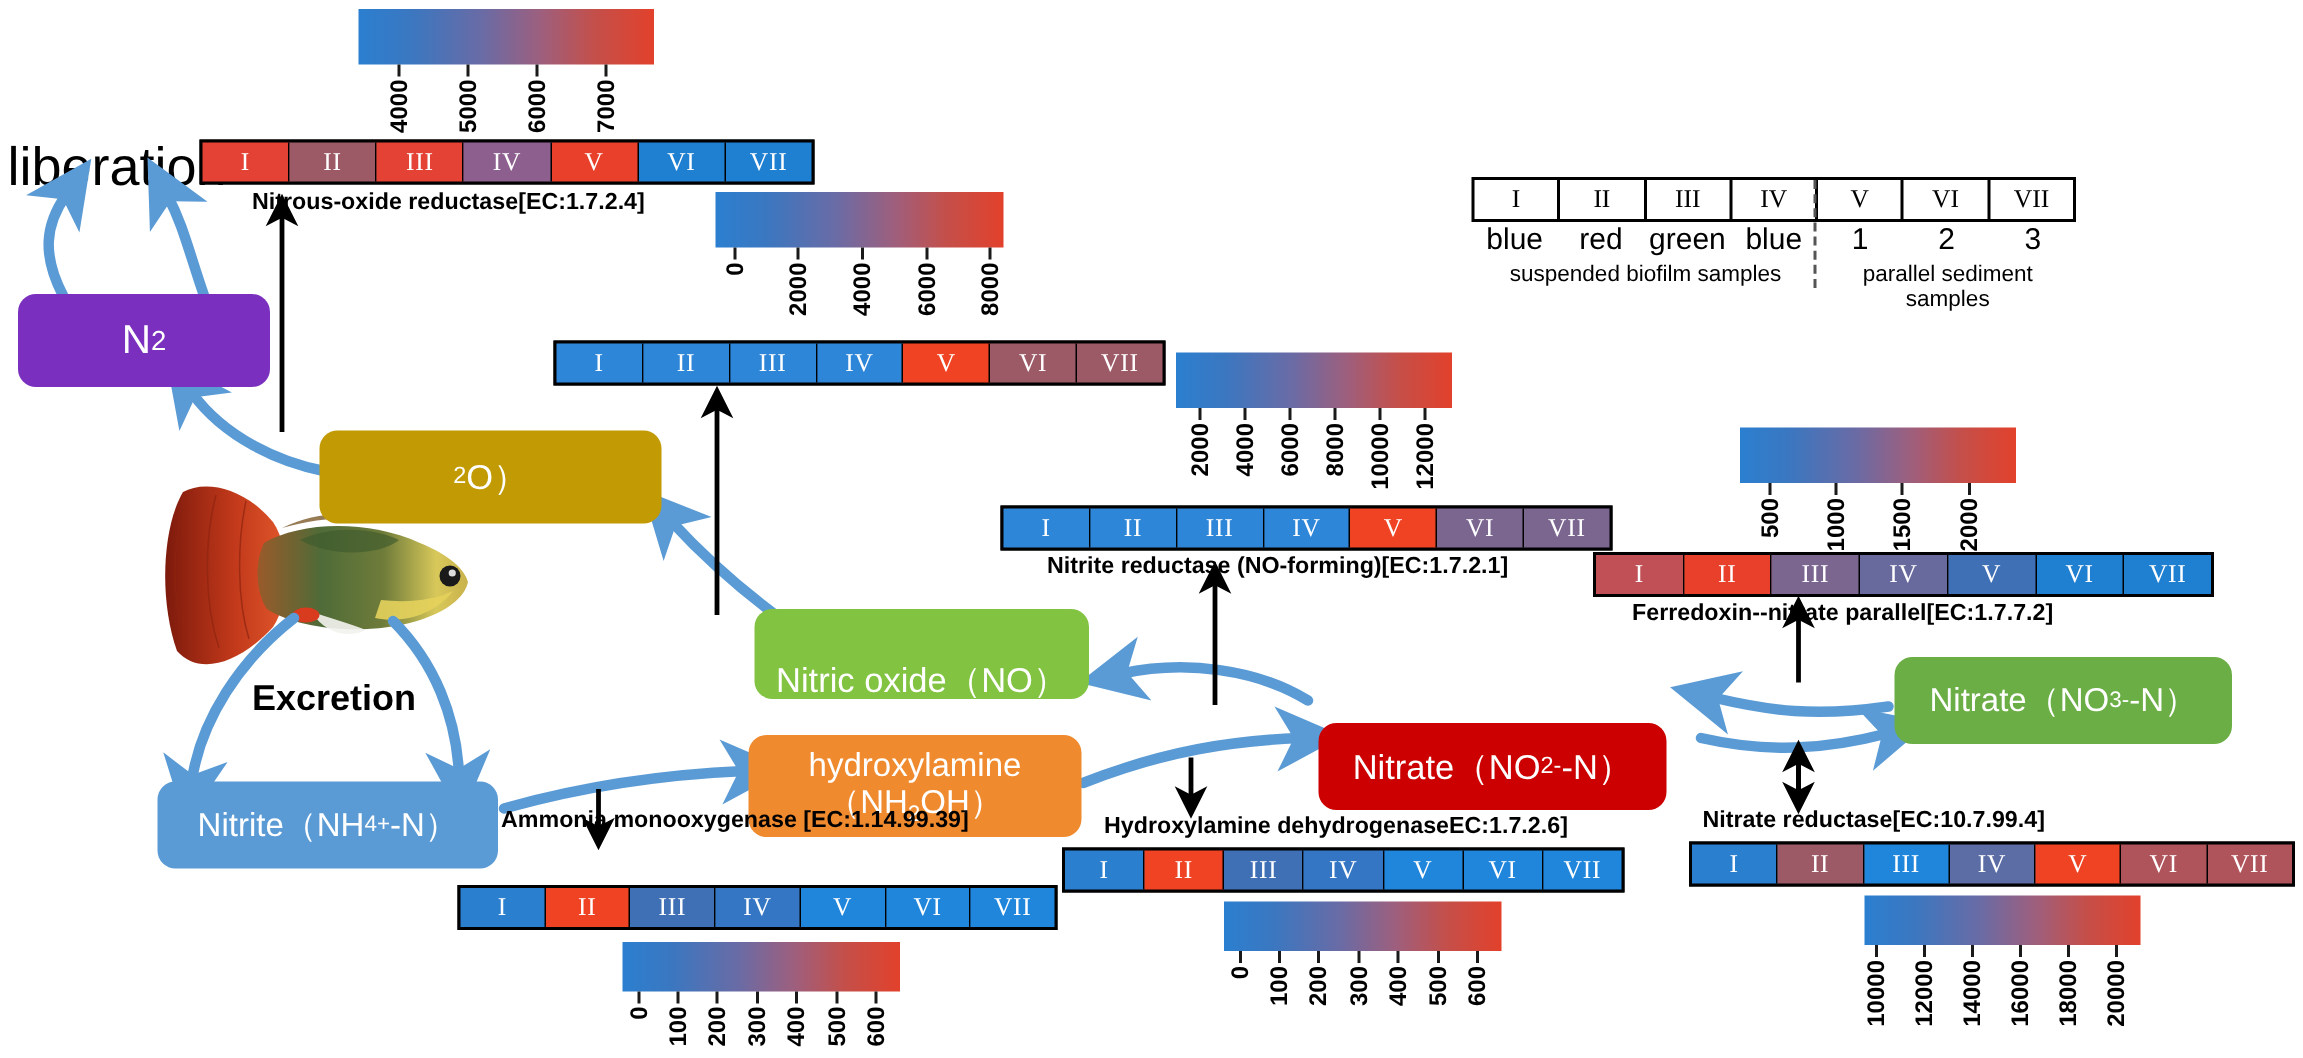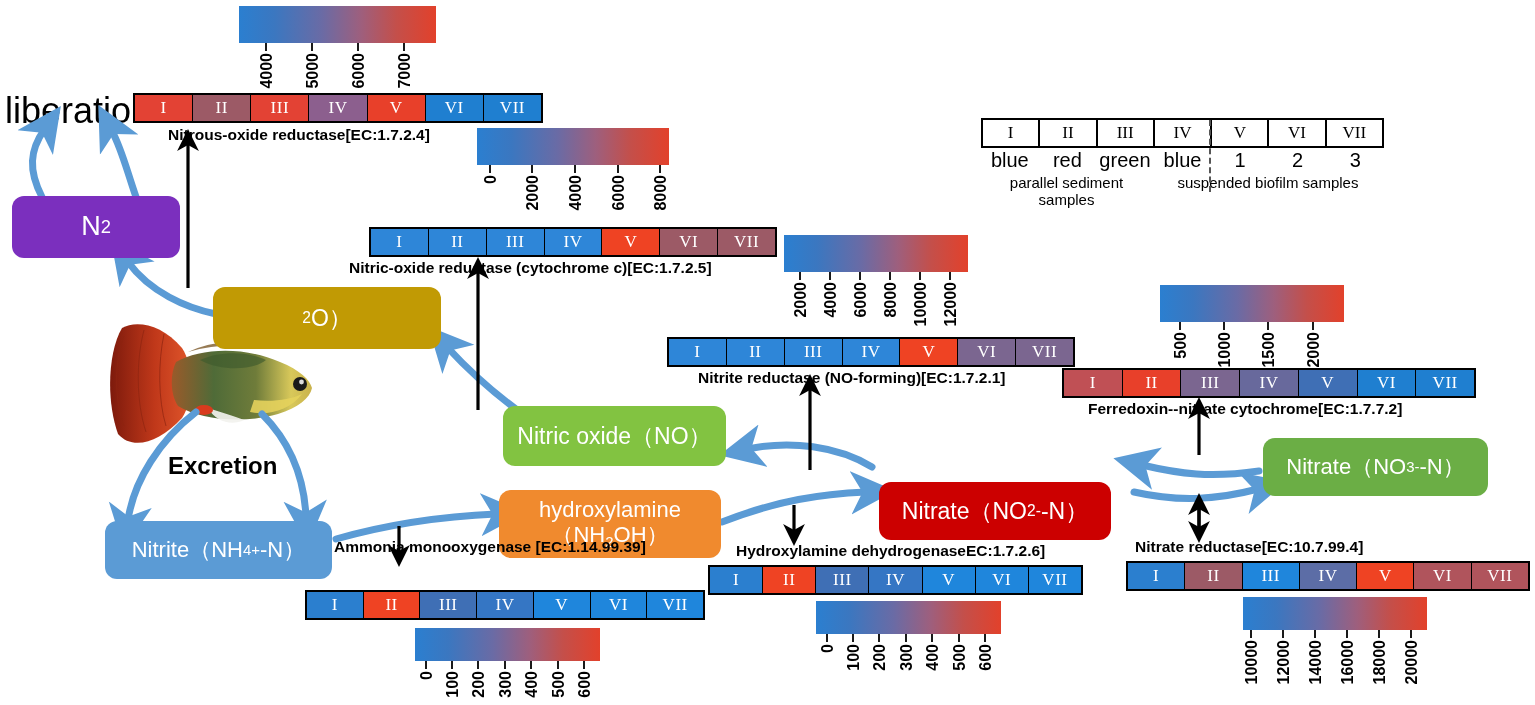--- a/index.html
+++ b/index.html
@@ -76,22 +76,22 @@
     <div class="names">
       <div>blue</div>
       <div>red</div>
       <div>green</div>
       <div>blue</div>
       <div>1</div>
       <div>2</div>
       <div>3</div>
     </div>
     <div class="grp">
+      <div style="width:232px">suspended biofilm samples</div>
       <div style="width:171px">parallel sediment samples</div>
-      <div style="width:232px">suspended biofilm samples</div>
     </div>
     <div class="divider"></div>
   </div>
 
   <div class="plain" style="left:5px;top:90px;font-size:36px;font-weight:400;">liberation</div>
   <div class="plain" style="left:168px;top:452px;font-size:24px;font-weight:700;">Excretion</div>
 
   <svg id="fish" viewBox="0 0 215 150">
     <defs>
       <linearGradient id="tailg" x1="0" y1="0" x2="1" y2="0">
@@ -164,21 +164,21 @@
   <div class="node" style="left:12px;top:196px;width:168px;height:62px;background:#7B2FBE;font-size:27px;">
     <span>N</span>
       <sub>2</sub>
   </div>
 
   <div class="node" style="left:213px;top:287px;width:228px;height:62px;background:#C19A04;font-size:23px;">
       <sub>2</sub>
       <span>O）</span>
   </div>
 
-  <div class="node" style="left:503px;top:406px;width:223px;height:60px;background:#82C341;font-size:23px;">
+  <div class="node" style="left:503px;top:406px;width:223px;height:60px;background:#82C341;font-size:23px;align-items:flex-end;">
     <span>Nitric oxide（NO）</span>
   </div>
 
   <div class="node" style="left:499px;top:490px;width:222px;height:68px;background:#F08A2E;font-size:22px;flex-direction:column;">
     <span>hydroxylamine</span>
     <span><span>（NH</span><sub>2</sub><span>OH）</span></span>
   </div>
 
   <div class="node" style="left:105px;top:521px;width:227px;height:58px;background:#5B9BD5;font-size:22px;">
     <span>Nitrite（NH</span>
@@ -246,21 +246,20 @@
   </div>
   <div class="hm" style="left:369px;top:227px;width:408px;">
       <div class="cell" style="background: rgb(46, 134, 216);">I</div>
       <div class="cell" style="background: rgb(46, 134, 216);">II</div>
       <div class="cell" style="background: rgb(46, 134, 216);">III</div>
       <div class="cell" style="background: rgb(46, 134, 216);">IV</div>
       <div class="cell" style="background: rgb(239, 67, 35);">V</div>
       <div class="cell" style="background: rgb(156, 90, 102);">VI</div>
       <div class="cell" style="background: rgb(156, 90, 102);">VII</div>
     </div>
-  <div class="cap" style="left:349px;top:259px;">Nitric-oxide reductase (cytochrome c)[EC:1.7.2.5]</div>
 
   <div class="cbwrap" style="left:784px;top:235px;width:184px;">
     <div class="cbar" style="background: linear-gradient(to right, rgb(43, 127, 208) 0%, rgb(59, 119, 192) 18%, rgb(106, 107, 165) 42%, rgb(158, 95, 125) 62%, rgb(196, 79, 74) 80%, rgb(226, 65, 43) 100%);"></div>
     <div class="ticks">
         <i style="left: calc(8.94309% - 1px);"></i>
         <i style="left: calc(25.2033% - 1px);"></i>
         <i style="left: calc(41.4634% - 1px);"></i>
         <i style="left: calc(57.7236% - 1px);"></i>
         <i style="left: calc(73.9837% - 1px);"></i>
         <i style="left: calc(90.2439% - 1px);"></i>
@@ -302,21 +301,21 @@
   </div>
   <div class="hm" style="left:1062px;top:368px;width:414px;">
       <div class="cell" style="background: rgb(192, 80, 85);">I</div>
       <div class="cell" style="background: rgb(232, 64, 42);">II</div>
       <div class="cell" style="background: rgb(123, 102, 144);">III</div>
       <div class="cell" style="background: rgb(104, 105, 156);">IV</div>
       <div class="cell" style="background: rgb(63, 111, 181);">V</div>
       <div class="cell" style="background: rgb(31, 127, 208);">VI</div>
       <div class="cell" style="background: rgb(31, 127, 208);">VII</div>
     </div>
-  <div class="cap" style="left:1088px;top:400px;">Ferredoxin--nitrate cytochrome[EC:1.7.7.2]</div>
+  <div class="cap" style="left:1088px;top:400px;">Ferredoxin--nitrate parallel[EC:1.7.7.2]</div>
 
   <div class="cap" style="left:334px;top:538px;">Ammonia monooxygenase [EC:1.14.99.39]</div>
   <div class="hm" style="left:305px;top:590px;width:400px;">
       <div class="cell" style="background: rgb(43, 127, 207);">I</div>
       <div class="cell" style="background: rgb(239, 67, 35);">II</div>
       <div class="cell" style="background: rgb(63, 111, 181);">III</div>
       <div class="cell" style="background: rgb(53, 118, 196);">IV</div>
       <div class="cell" style="background: rgb(31, 134, 220);">V</div>
       <div class="cell" style="background: rgb(31, 134, 220);">VI</div>
       <div class="cell" style="background: rgb(31, 134, 220);">VII</div>

